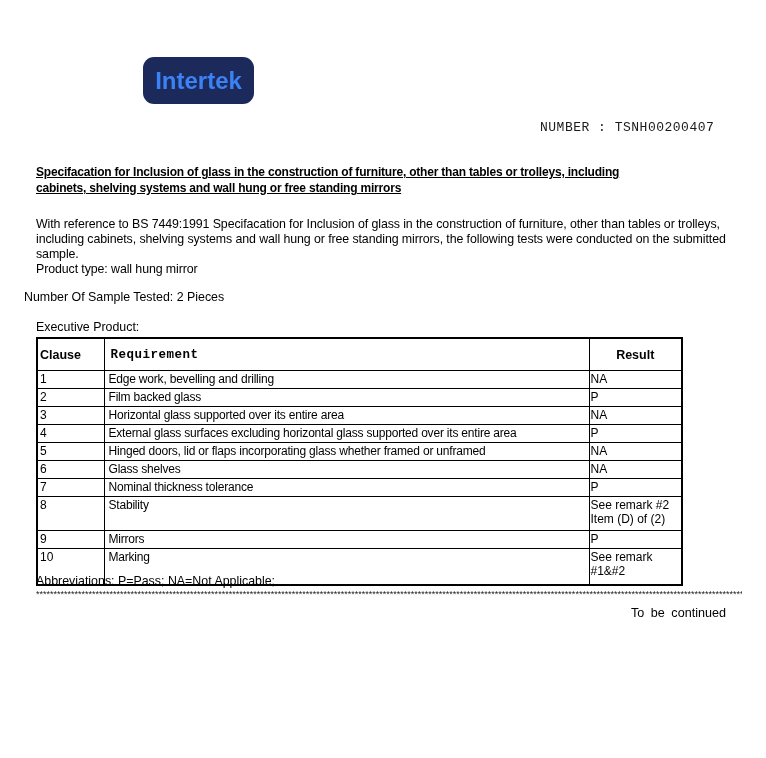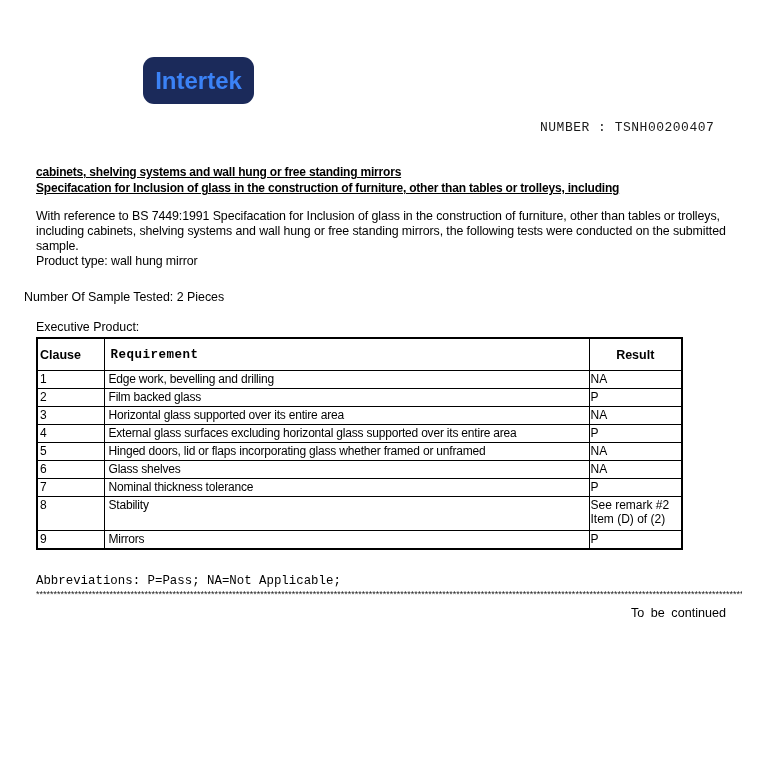--- a/index.html
+++ b/index.html
@@ -20,21 +20,21 @@
     position:absolute; left:528px; top:120px;
     font-family:"Liberation Mono","DejaVu Sans Mono", monospace;
     font-size:13px; letter-spacing:0.5px; color:#1a1a1a;margin-left:12px;
   }
   .doc-title {
     position:absolute; left:36px; top:164px; width:706px;
     font-weight:bold; font-size:12px; line-height:16px; letter-spacing:-0.2px;
   }
   .doc-title .t-line { text-decoration:underline; }
   .intro {
-    position:absolute; left:36px; top:209px; width:706px;
+    position:absolute; left:36px; top:217px; width:706px;
     font-size:12.4px; line-height:15px; letter-spacing:-0.1px;
   }
   .intro p { margin:0; }
   .sample-tested { position:absolute; left:24px; top:290px; font-size:12.4px;text-align:center; }
   .summary-heading { position:absolute; left:36px; top:320px; font-size:12.4px; }
   table.summary {
     position:absolute; left:36px; top:337px;
     border-collapse:collapse; table-layout:fixed; width:645px;
     border:2px solid #000;
     padding-left:26px;
@@ -52,21 +52,21 @@
     font-family:"Liberation Mono","DejaVu Sans Mono", monospace;
     font-size:12.5px; letter-spacing:0.5px;
   }
   th.h-result { text-align:center; }
   tr.body-row td { font-size:12px; line-height:14px; vertical-align:top; padding-top:1px; }
   td.c1 { text-align:left; padding-left:2px; height:15px; }
   td.c2 { text-align:left; padding-left:4px; letter-spacing:-0.2px; white-space:nowrap; }
   td.c3 { text-align:left; white-space:pre-line; }
   tr.row-tall-1 td { height:31px; }
   tr.row-tall-2 td { height:33px; }
-  .abbreviations { position:absolute; left:36px; top:574px; font-size:12.4px;font-family:Liberation Mono, monospace; }
+  .abbreviations { position:absolute; left:36px; top:574px; font-size:12.4px; }
   .star-sep {
     position:absolute; left:36px; top:589px; width:706px; height:10px;
     font-size:9px; line-height:10px; white-space:nowrap; overflow:hidden;
     letter-spacing:0px; color:#1a1a1a;
   }
   .footer-note {
     position:absolute; right:40px; top:606px; font-size:12.6px; word-spacing:3px;
   }
 </style>
 </head>
@@ -74,22 +74,22 @@
 
 <div class="page">
 
   <div class="logo">
     <span class="logo-text">Intertek</span>
   </div>
 
   <div class="number-line">NUMBER : TSNH00200407</div>
 
   <div class="doc-title">
+    <div class="t-line">Specifacation for Inclusion of glass in the construction of furniture, other than tables or trolleys, including </div>
     <div class="t-line">cabinets, shelving systems and wall hung or free standing mirrors</div>
-    <div class="t-line">Specifacation for Inclusion of glass in the construction of furniture, other than tables or trolleys, including </div>
   </div>
 
   <div class="intro">
     <p>With reference to BS 7449:1991 Specifacation for Inclusion of glass in the construction of furniture, other than tables or trolleys, including cabinets, shelving systems and wall hung or free standing mirrors, the following tests were conducted on the submitted sample.</p>
     <p>Product type: wall hung mirror</p>
   </div>
 
   <div class="sample-tested">Number Of Sample Tested: 2 Pieces</div>
 
   <div class="summary-heading">Executive Product:</div>
@@ -145,20 +145,26 @@
       <td class="c1">8</td>
       <td class="c2">Stability</td>
       <td class="c3">See remark #2
 Item (D) of (2)</td>
     </tr>
     <tr class="body-row">
       <td class="c1">9</td>
       <td class="c2">Mirrors</td>
       <td class="c3">P</td>
     </tr>
+    <tr class="body-row row-tall-2">
+      <td class="c1">10</td>
+      <td class="c2">Marking</td>
+      <td class="c3">See remark
+#1&amp;#2</td>
+    </tr>
   </tbody>
     </table>
 
   <div class="abbreviations">Abbreviations: P=Pass; NA=Not Applicable;</div>
   <div class="star-sep">************************************************************************************************************************************************************************************************************************************************</div>
   <div class="footer-note">To be continued</div>
 
 </div>
 
 </body></html>

